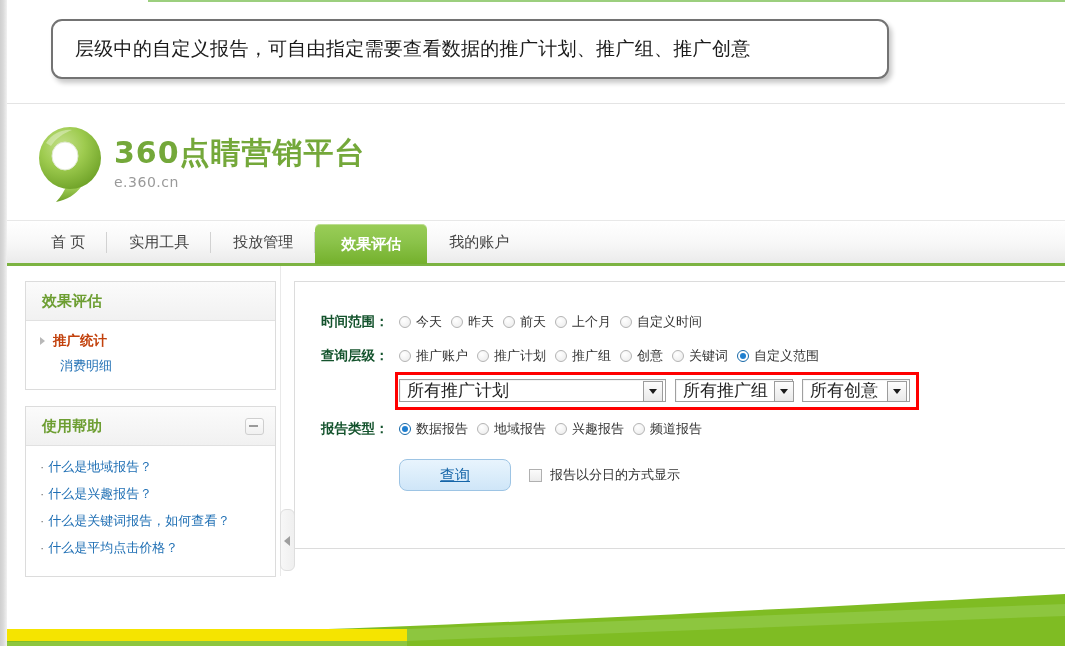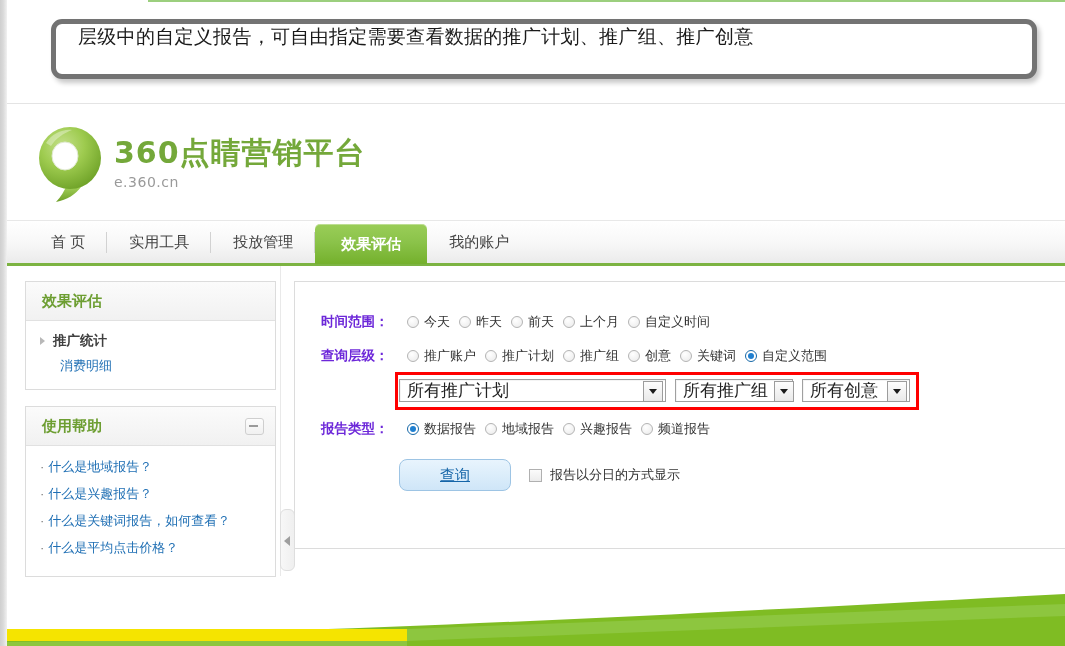--- a/index.html
+++ b/index.html
@@ -36,29 +36,29 @@
   .top-green-line {
     position: absolute;
     left: 141px; top: 0px;
     width: 917px; height: 2px;
     background: #9ccf7e;
   }
   
   .callout {
     position: absolute;
     left: 44px; top: 19px;
-    width: 986px;
+    width: 838px;
     height: 60px;
     box-sizing: border-box;
-    border: 5px solid #737373;
+    border: 2px solid #737373;
     border-radius: 11px;
     background: #fff;
     box-shadow: 3px 4px 5px rgba(0,0,0,0.22);
     display: flex;
-    align-items: flex-start;
+    align-items: center;
   }
   .callout-text {
     padding-left: 22px;
     font-size: 19px;
     color: #1a1a1a;
     letter-spacing: 0.3px;
     white-space: nowrap;
     font-family: "DejaVu Sans", "Liberation Sans", sans-serif;
   }
   
@@ -194,21 +194,21 @@
     width: 9px; height: 2px;
     background: #9b9b9b;
   }
   .panel-body {
     padding: 11px 14px 14px 14px;
   }
   .menu-parent {
     display: flex;
     align-items: center;
     font-weight: bold;
-    color: #404040;
+    color: #c2410c;
     font-size: 13.5px;
     margin-bottom: 7px;
     cursor: pointer;
   }
   .tri {
     width: 0; height: 0;
     border-left: 5px solid #b8b8b8;
     border-top: 4px solid transparent;
     border-bottom: 4px solid transparent;
     margin-right: 8px;
@@ -266,23 +266,23 @@
   }
   .form-row {
     display: flex;
     align-items: center;
     margin: 0;
     padding: 0 0 0 26px;
     height: 34px;
   }
   .form-label {
     font-weight: bold;
-    color: #6d28d9;
+    color: #14532d;
     font-size: 13.5px;
-    width: 86px;
+    width: 78px;
     text-align: left;
     white-space: nowrap;
   }
   .radio-group { display: flex; align-items: center; }
   .radio-opt {
     display: flex;
     align-items: center;
     margin-right: 9px;
     font-size: 13px;
     color: #333;

